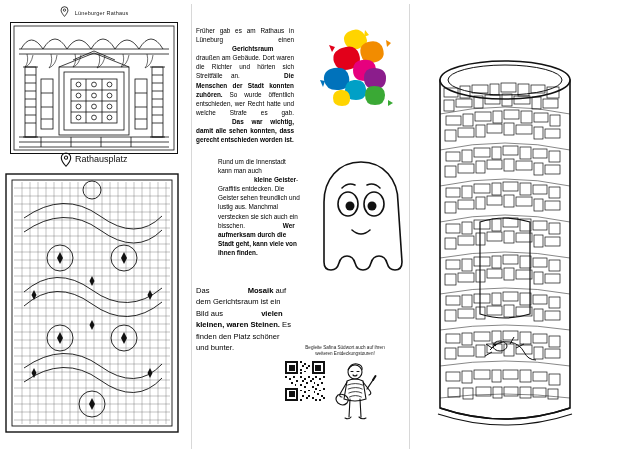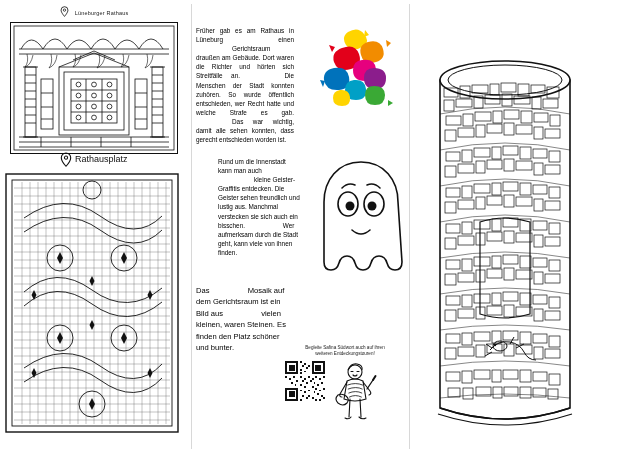--- a/index.html
+++ b/index.html
@@ -115,21 +115,21 @@
     text-align: left;
   }
   #text-col-c {
     position: absolute;
     left: 196px;
     top: 285px;
     width: 96px;
     font-size: 7.6px;
     line-height: 1.5;
   }
-  b, strong { font-weight: normal; padding-left: 36px; }
+  b, strong { font-weight: bold; padding-left: 36px; }
 
   
   #paint-splash {
     position: absolute;
     left: 318px;
     top: 28px;
     width: 84px;
     height: 82px;
   }
 

